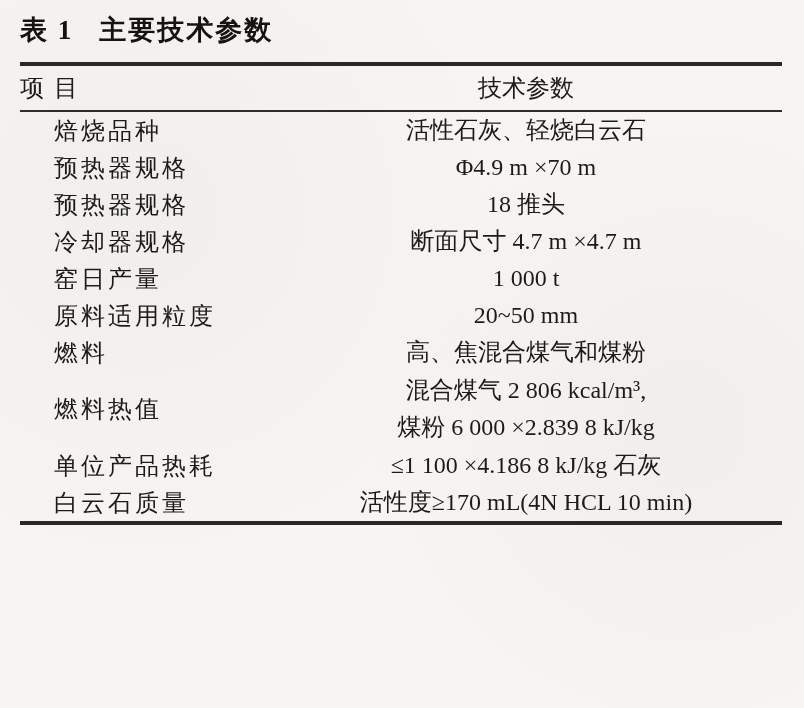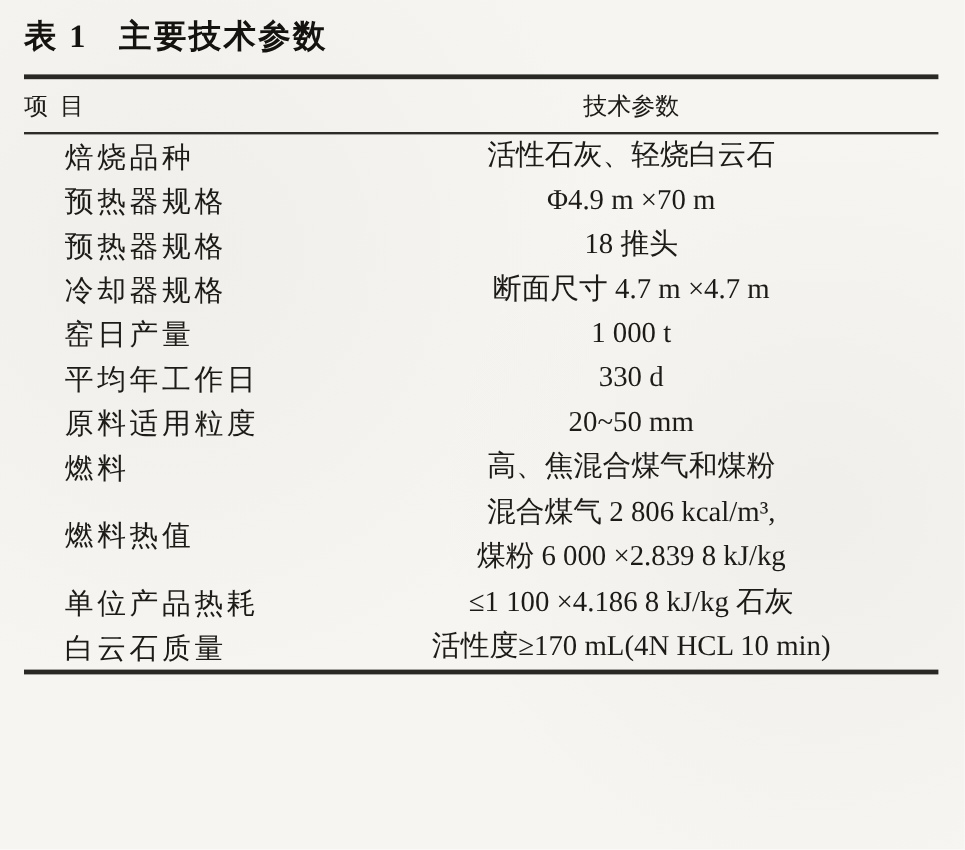--- a/index.html
+++ b/index.html
@@ -37,21 +37,21 @@
   }
   table.datatable {
     width: 100%;
     border-collapse: collapse;
     border-top: 4px solid #292824;
     border-bottom: 4px solid #292824;
     font-size: 24px;
   }
   table.datatable thead th {
     font-weight: normal;
-    font-size: 20px;
+    font-size: 24px;
     height: 44px;
     border-bottom: 2px solid #2d2c28;
     vertical-align: middle;
     padding: 0;
   }
   th.col-item {
     text-align: left;
     padding-left: 52px;
     letter-spacing: 10px;
     width: 250px;
@@ -134,26 +134,20 @@
             </td>
         </tr>
 
         <tr class="single">
           <td class="item">窑日产量</td>
           <td class="value">
               <span class="line">1 000 t</span>
             </td>
         </tr>
 
-        <tr class="single">
-          <td class="item">平均年工作日</td>
-          <td class="value">
-              <span class="line">330 d</span>
-            </td>
-        </tr>
 
         <tr class="single">
           <td class="item">原料适用粒度</td>
           <td class="value">
               <span class="line">20~50 mm</span>
             </td>
         </tr>
 
         <tr class="single">
           <td class="item">燃料</td>

